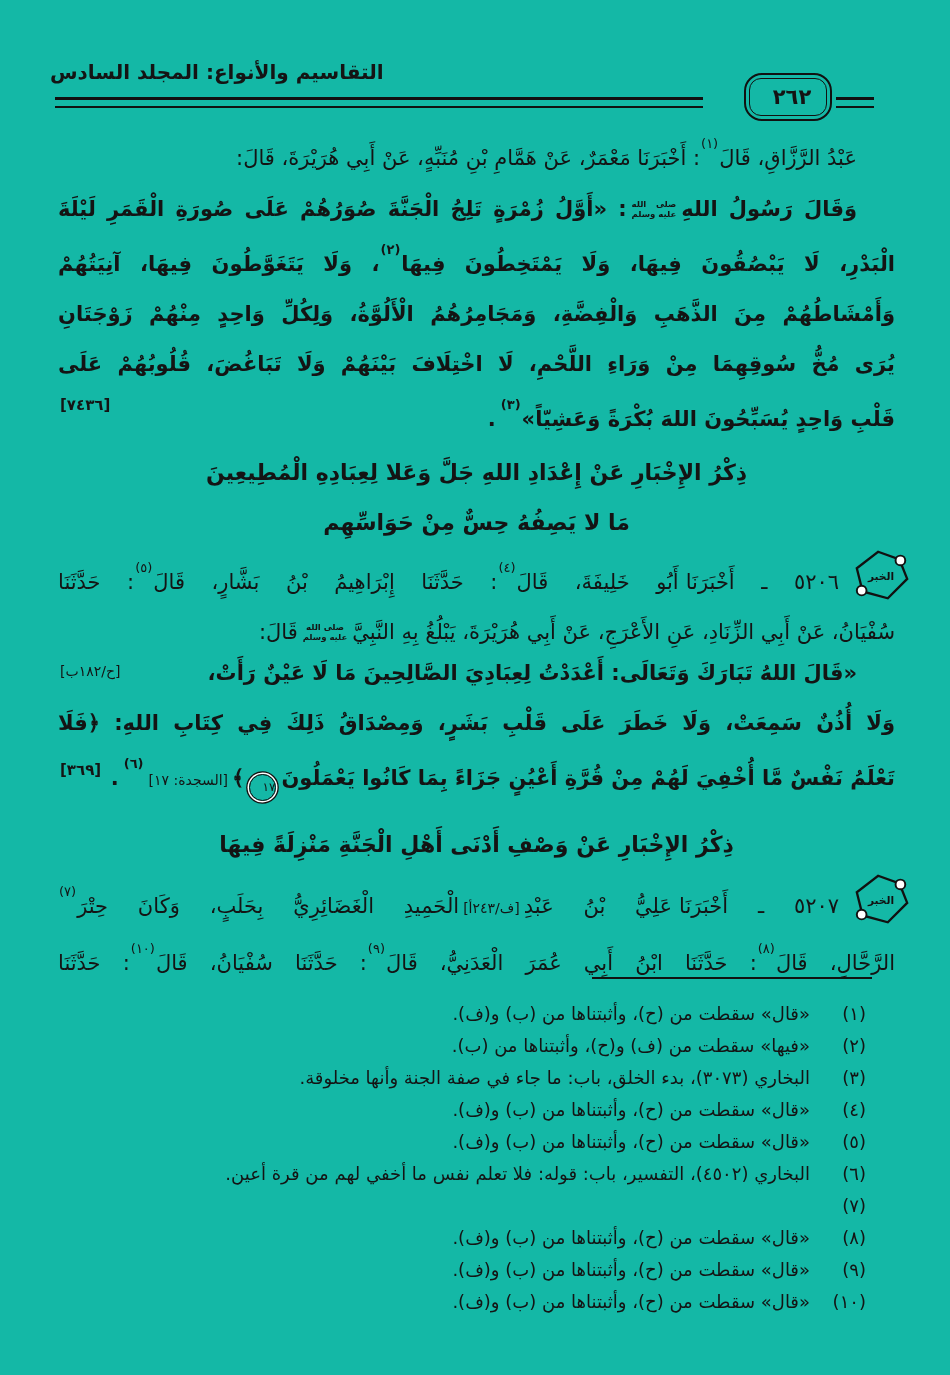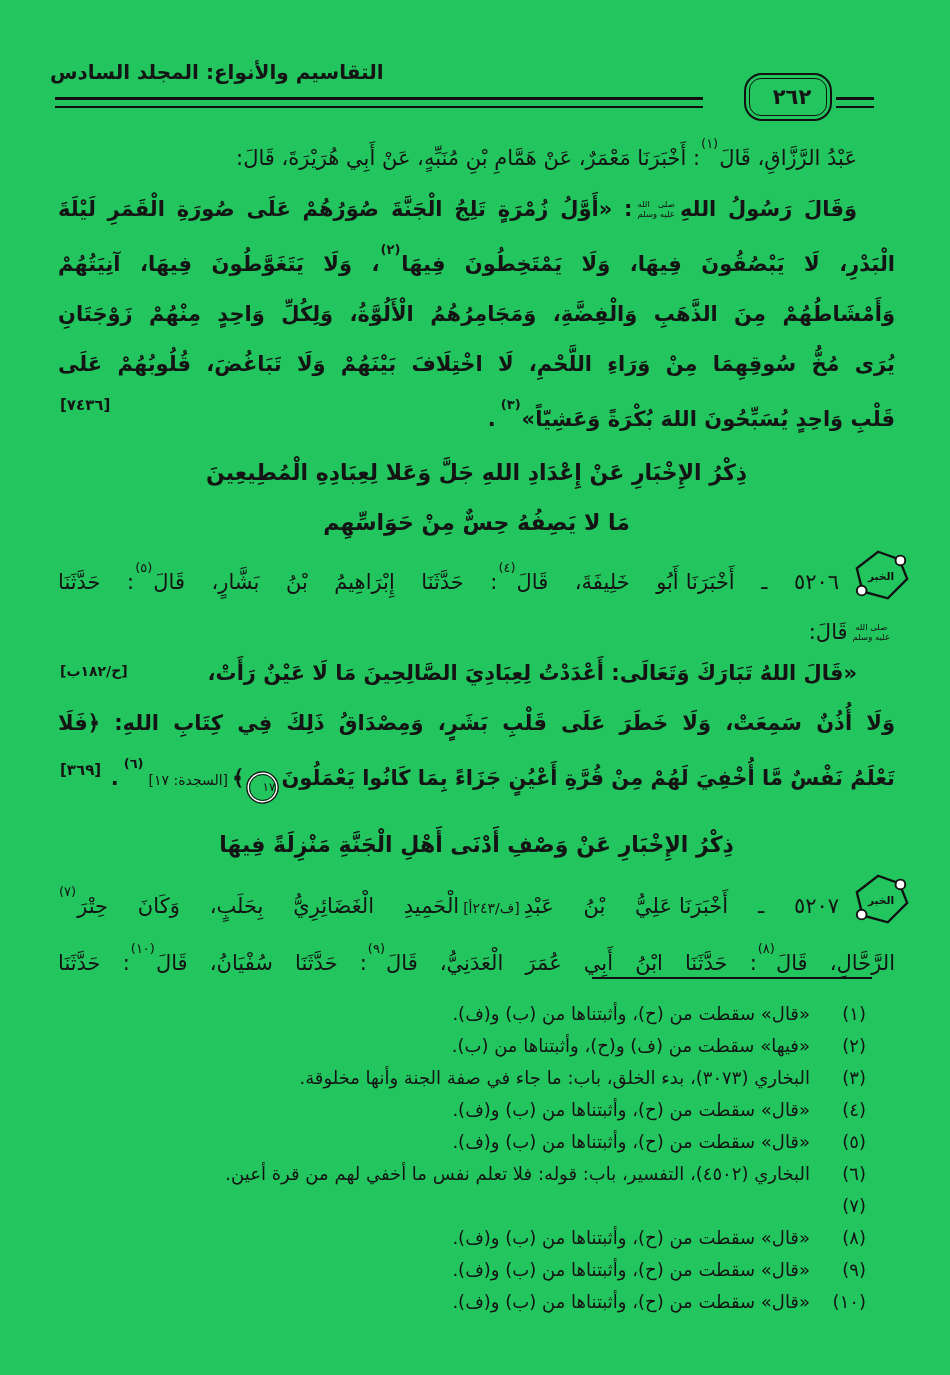--- a/index.html
+++ b/index.html
@@ -1,39 +1,39 @@
 <!DOCTYPE html>
 <html lang="ar"><head>
 <meta charset="utf-8">
 <style>
   html,body{margin:0;padding:0;background:#ffffff;}
   body{font-family:"DejaVu Sans",sans-serif;color:#141414;}
-  .page{position:relative;width:950px;height:1375px;background:#22c55e;direction:rtl;overflow:hidden;}
+  .page{position:relative;width:950px;height:1375px;background:#14b8a6;direction:rtl;overflow:hidden;}
 
   
   .hdr-title{position:absolute;left:50px;top:60px;font-size:20px;font-weight:700;letter-spacing:0px;}
   .hdr-rule{position:absolute;height:6px;border-top:3px solid #111;border-bottom:2px solid #111;}
   .hdr-rule-main{left:55px;top:97px;width:648px;}
   .hdr-rule-right{left:836px;top:97px;width:38px;}
   .pg-box{position:absolute;left:744px;top:73px;width:88px;height:48px;border:2.5px solid #111;border-radius:18px;box-sizing:border-box;padding:3px;}
   .pg-box-inner{width:100%;height:100%;border:1.8px solid #111;border-radius:12px;box-sizing:border-box;display:flex;align-items:center;justify-content:center;font-size:21px;font-weight:700;padding-left:8px;}
 
   
   .block{position:absolute;right:55px;left:58px;}
   .line{position:relative;line-height:50px;font-size:21px;text-align:right;}
   .bold{font-weight:700;}
   .just{text-align:justify;text-align-last:justify;}
   .ind38{padding-right:38px;}
   .pr55{padding-right:56px;}
   sup{font-size:13px;position:relative;top:-9px;margin:0 1px;}
   .hnum{font-weight:400;margin-left:7px;}
   .ms-note{font-size:14px;font-weight:400;margin:0 4px;}
-  .margin-note{position:absolute;left:2px;font-size:14px;font-weight:700;}
+  .margin-note{position:absolute;left:2px;font-size:14px;font-weight:400;}
   .takhrij{position:absolute;left:2px;font-size:15px;font-weight:600;}
-  .saws{display:inline-block;font-size:8.5px;line-height:1.12;text-align:center;vertical-align:middle;margin:0 5px;font-weight:400;}
+  .saws{display:inline-block;font-size:8.5px;line-height:1.12;text-align:center;vertical-align:middle;margin:0 5px;font-weight:700;}
   .saws span{display:block;}
   .ayah-circle{display:inline-block;width:25px;height:25px;border:1.5px solid #111;border-radius:50%;line-height:24px;font-size:12px;font-weight:400;vertical-align:-6px;box-shadow:0 0 0 1.5px #fff,0 0 0 2.8px #111;margin:0 5px;}
   .enddot{margin-right:4px;}
   .heading{text-align:center;font-weight:700;font-size:22px;line-height:50px;}
 
   .stamp{position:absolute;top:-6px;right:-18px;width:62px;height:58px;}
   .stamp svg{width:100%;height:100%;}
   .stamp text{font-family:"DejaVu Sans",sans-serif;font-size:11px;font-weight:700;fill:#111;}
 
   
@@ -87,21 +87,21 @@
         <path d="M28 5 L50 13 L58 33 L38 53 L12 46 L6 22 Z" fill="none" stroke="#111" stroke-width="2.4"></path>
         <circle cx="51" cy="14" r="5" fill="#fff" stroke="#111" stroke-width="2"></circle>
         <circle cx="11" cy="45" r="5" fill="#fff" stroke="#111" stroke-width="2"></circle>
         <text x="31" y="34" text-anchor="middle">الخبر</text>
       </svg>
     </span>
     <div class="line just pr55">
       <span class="hnum">٥٢٠٦ ـ أَخْبَرَنَا</span><span>أَبُو خَلِيفَةَ، قَالَ</span><sup>(٤)</sup><span>: حَدَّثَنَا إِبْرَاهِيمُ بْنُ بَشَّارٍ، قَالَ</span><sup>(٥)</sup><span>: حَدَّثَنَا</span>
     </div>
     <div class="line">
-      <span class="saws"><span>صلى الله</span><span>عليه وسلم</span></span><span>قَالَ:</span>
+      <span>سُفْيَانُ، عَنْ أَبِي الزِّنَادِ، عَنِ الأَعْرَجِ، عَنْ أَبِي هُرَيْرَةَ، يَبْلُغُ بِهِ النَّبِيَّ</span><span class="saws"><span>صلى الله</span><span>عليه وسلم</span></span><span>قَالَ:</span>
     </div>
   </div>
 
   <div class="block bold" style="top:648px;">
     <div class="line ind38">«قَالَ اللهُ تَبَارَكَ وَتَعَالَى: أَعْدَدْتُ لِعِبَادِيَ الصَّالِحِينَ مَا لَا عَيْنٌ رَأَتْ،</div>
     <span class="margin-note" style="top:15px;">[ح/١٨٢ب]</span>
     <div class="line just">وَلَا أُذُنٌ سَمِعَتْ، وَلَا خَطَرَ عَلَى قَلْبِ بَشَرٍ، وَمِصْدَاقُ ذَلِكَ فِي كِتَابِ اللهِ: ﴿فَلَا</div>
     <div class="line">
       <span>تَعْلَمُ نَفْسٌ مَّا أُخْفِيَ لَهُمْ مِنْ قُرَّةِ أَعْيُنٍ جَزَاءً بِمَا كَانُوا يَعْمَلُونَ</span><span class="ayah-circle">١٧</span><span>﴾</span><span class="ms-note">[السجدة: ١٧]</span><sup>(٦)</sup><span class="enddot">.</span>
     </div>

